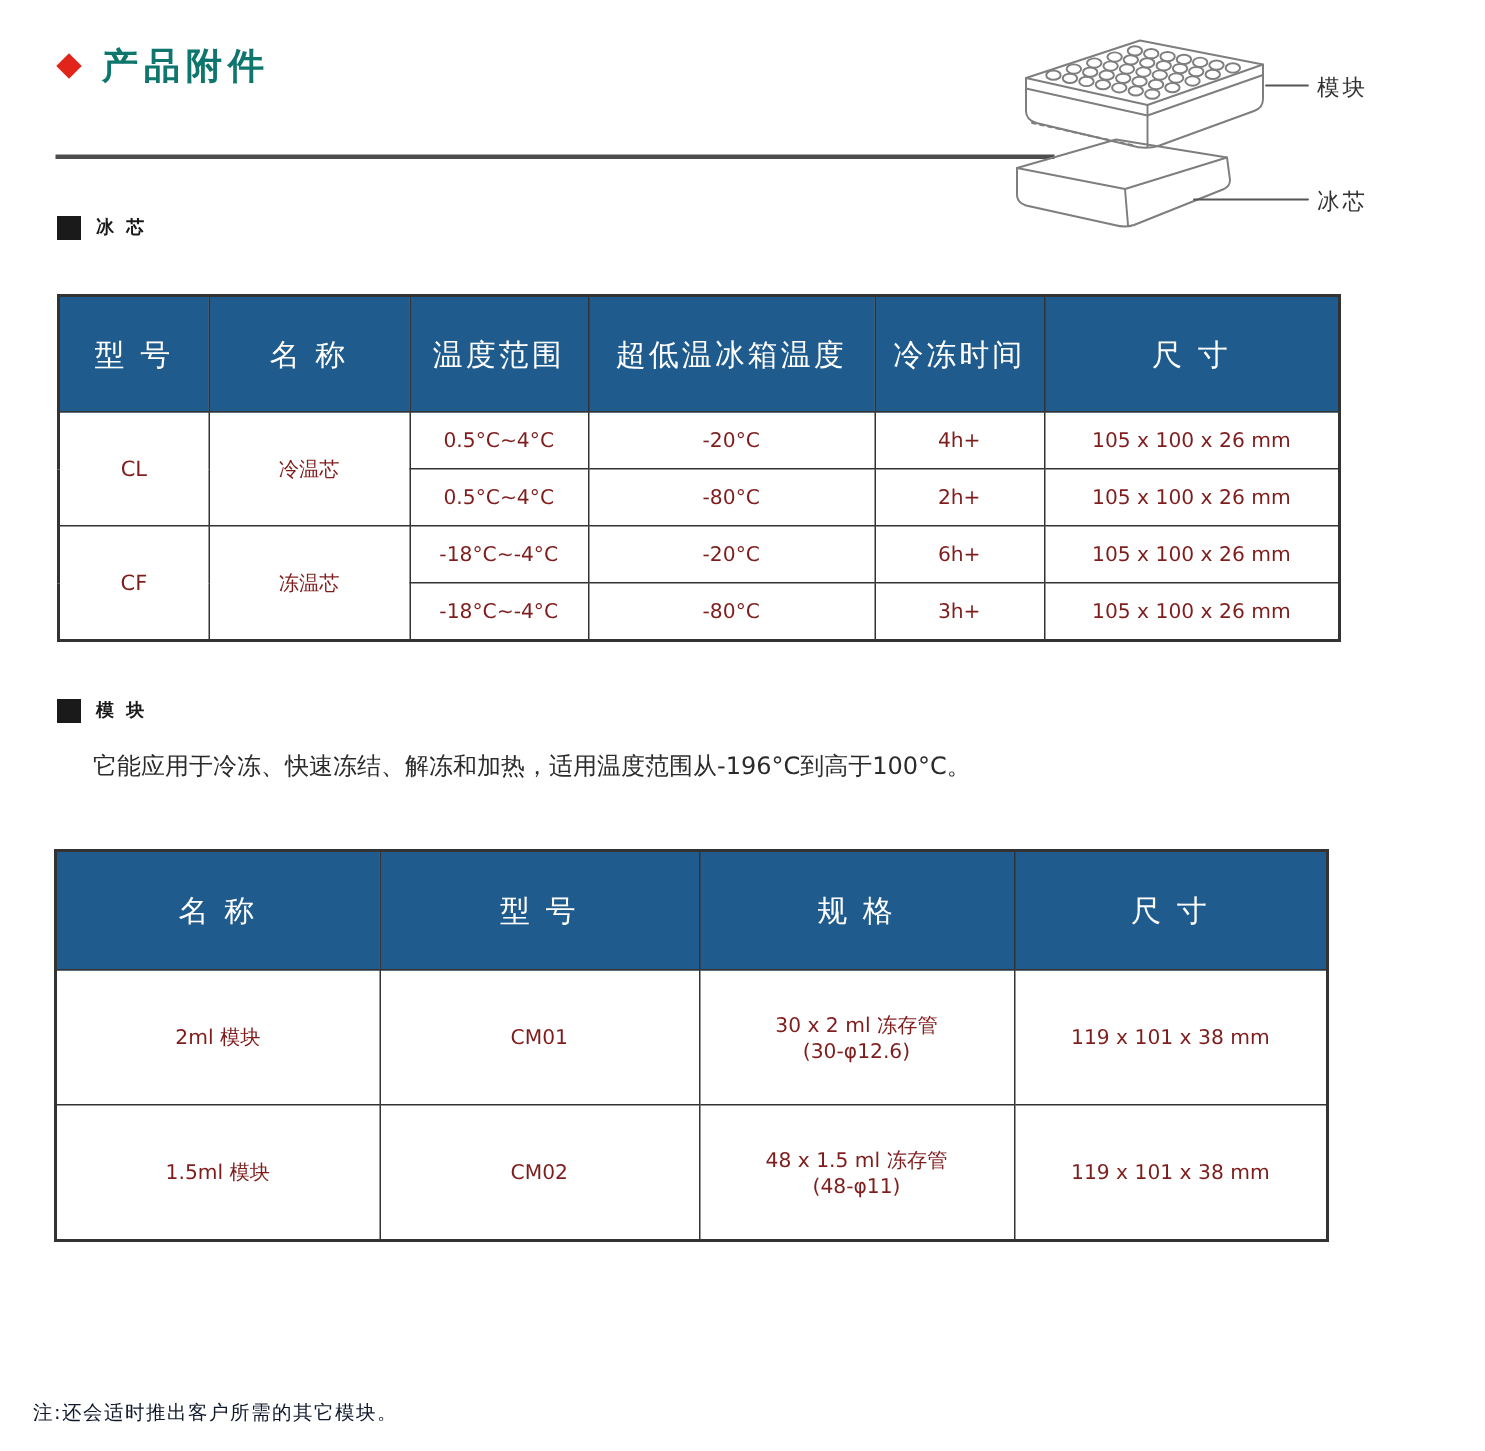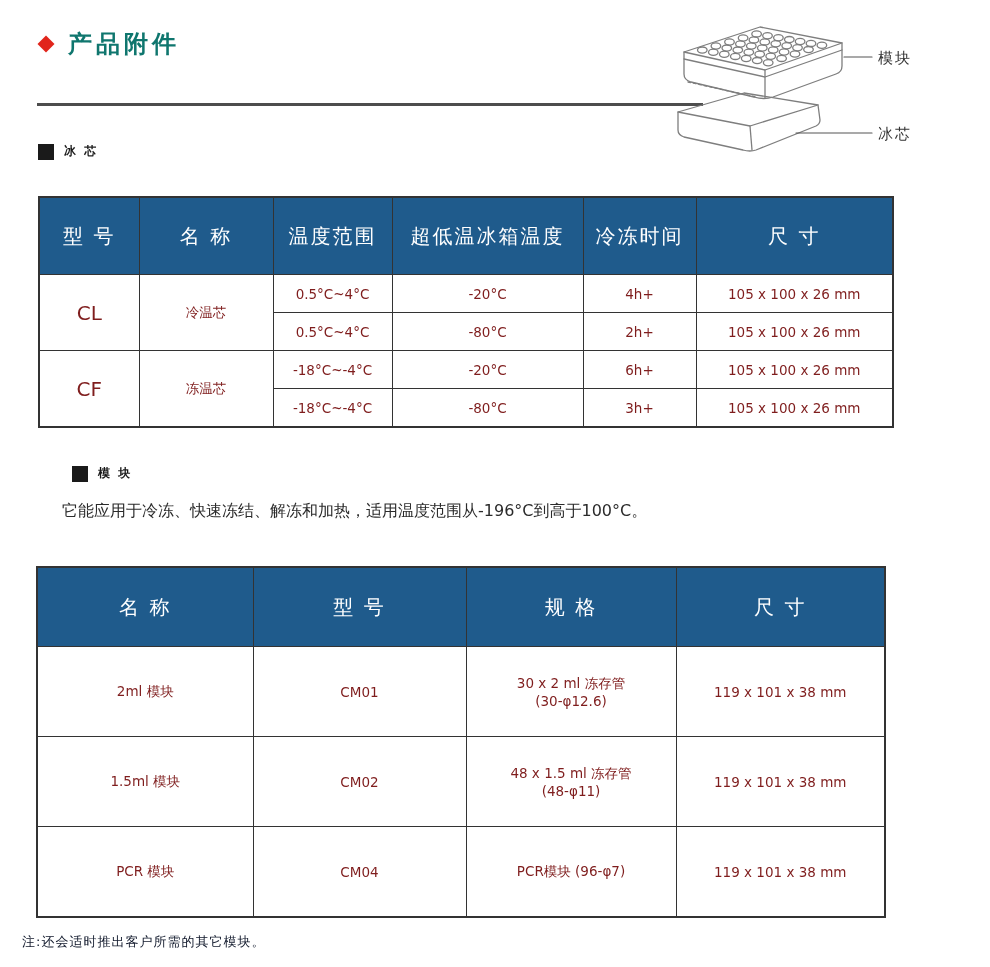--- a/index.html
+++ b/index.html
@@ -18,33 +18,33 @@
   .illus{position:absolute;left:648px;top:8px;width:330px;height:165px;}
   .illus svg{display:block;}
   .illus path,.illus line,.illus ellipse{fill:none;stroke:#7e7e7e;stroke-width:1.3;stroke-linejoin:round;stroke-linecap:round;}
   .illus .lead{stroke:#555;stroke-width:1.2;}
   .illus text{fill:#333;font-size:15px;letter-spacing:2px;stroke:none;}
 
   
   .section-heading{position:absolute;display:flex;align-items:center;font-size:12px;font-weight:bold;color:#1a1a1a;letter-spacing:2px;}
   .sq{width:16px;height:16px;background:#1a1a1a;margin-right:10px;flex:0 0 auto;}
   #sec-ice{left:38px;top:143px;}
-  #sec-module{left:38px;top:465px;margin-left:34px;}
+  #sec-module{left:38px;top:465px;}
 
   .desc{position:absolute;left:62px;top:496px;width:905px;font-size:16px;line-height:29px;color:#2b2b2b;}
 
   
   table{border-collapse:collapse;table-layout:fixed;background:#fff;border:2.5px solid #333;}
   th{background:#1F5B8C;color:#ffffff;font-weight:normal;font-size:20px;letter-spacing:2px;}
   td{font-size:13.5px;text-align:center;vertical-align:middle;color:#7f1d1d;}
   th,td{border:1.5px solid #333;padding:0 4px;}
   #table-ice{position:absolute;left:38px;top:196px;width:854px;}
   #table-ice th{height:76px;}
   #table-ice td{height:37px;}
-  #table-ice td.model{font-size:20px;}
+  #table-ice td.model{font-size:14px;}
   #table-module{position:absolute;left:36px;top:566px;width:848px;}
   #table-module th{height:78px;}
   #table-module td{height:89px;}
   .spec2{font-size:13.5px;}
   .footnote{position:absolute;left:22px;top:933px;font-size:13px;color:#0f172a;letter-spacing:1px;}
 </style>
 </head>
 <body>
 
 <div class="title-row">
@@ -204,25 +204,16 @@
     </tr>
     <tr>
       <td>1.5ml 模块</td>
       <td>CM02</td>
       <td>
         <div>48 x 1.5 ml 冻存管</div>
         <div class="spec2">(48-φ11)</div>
       </td>
       <td>119 x 101 x 38 mm</td>
     </tr>
-    <tr>
-      <td>PCR 模块</td>
-      <td>CM04</td>
-      <td>
-        <div>PCR模块  (96-φ7)</div>
-        <div class="spec2"></div>
-      </td>
-      <td>119 x 101 x 38 mm</td>
-    </tr>
   </tbody>
 </table>
 
 <div class="footnote">注:还会适时推出客户所需的其它模块。</div>
 
 </body></html>

